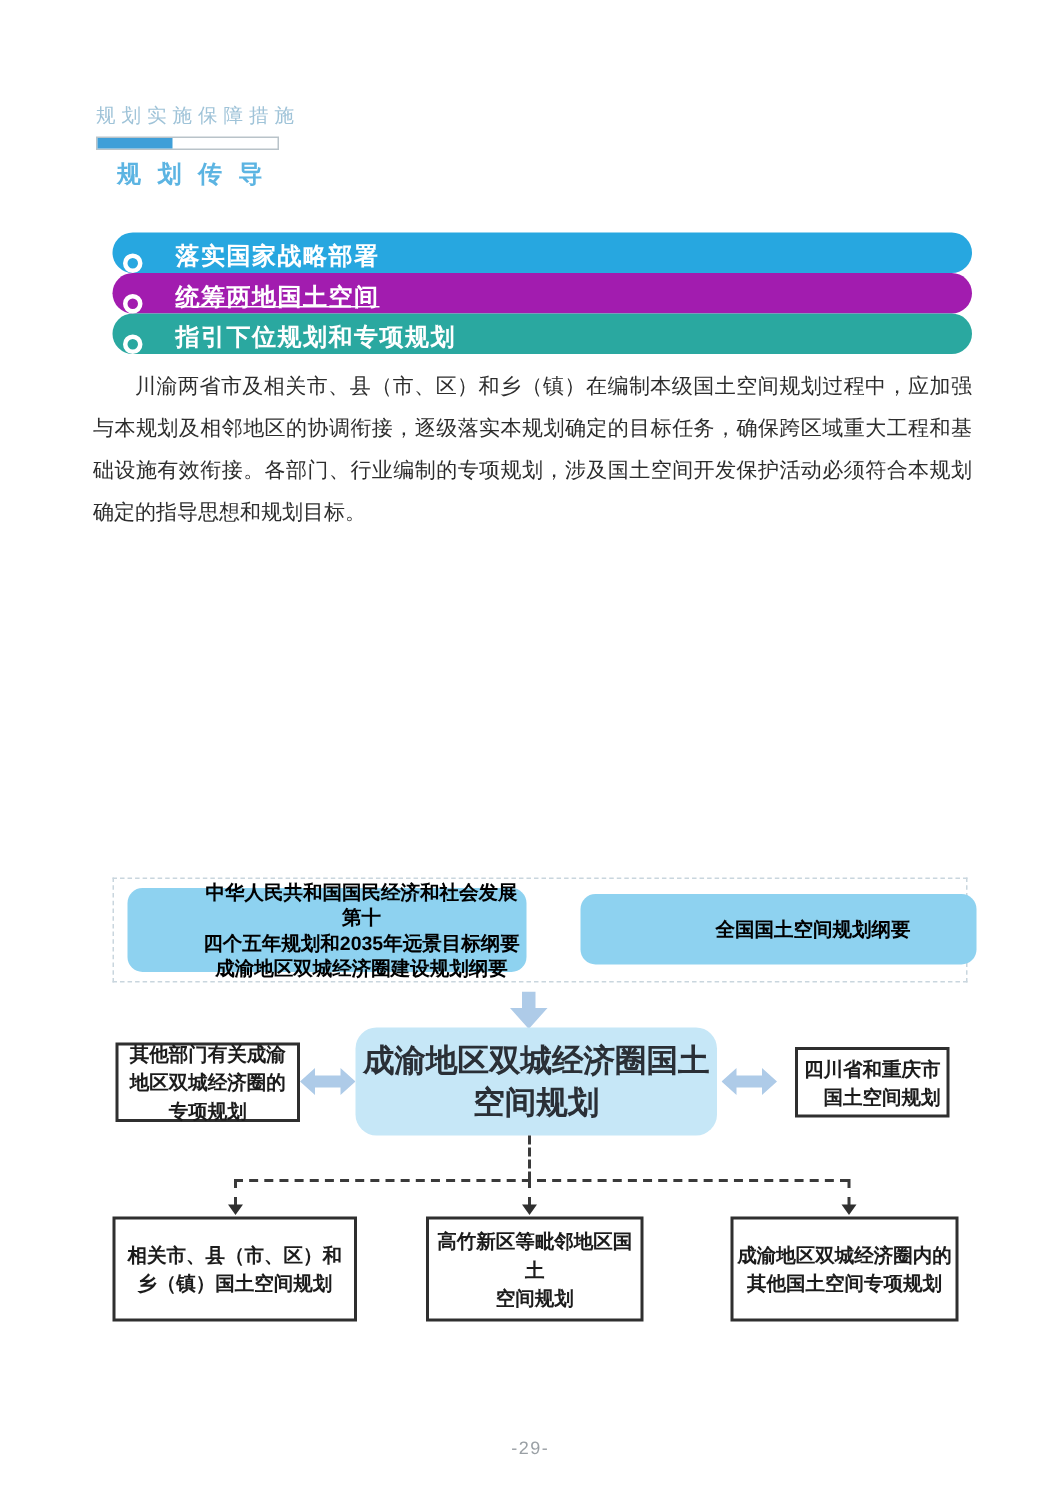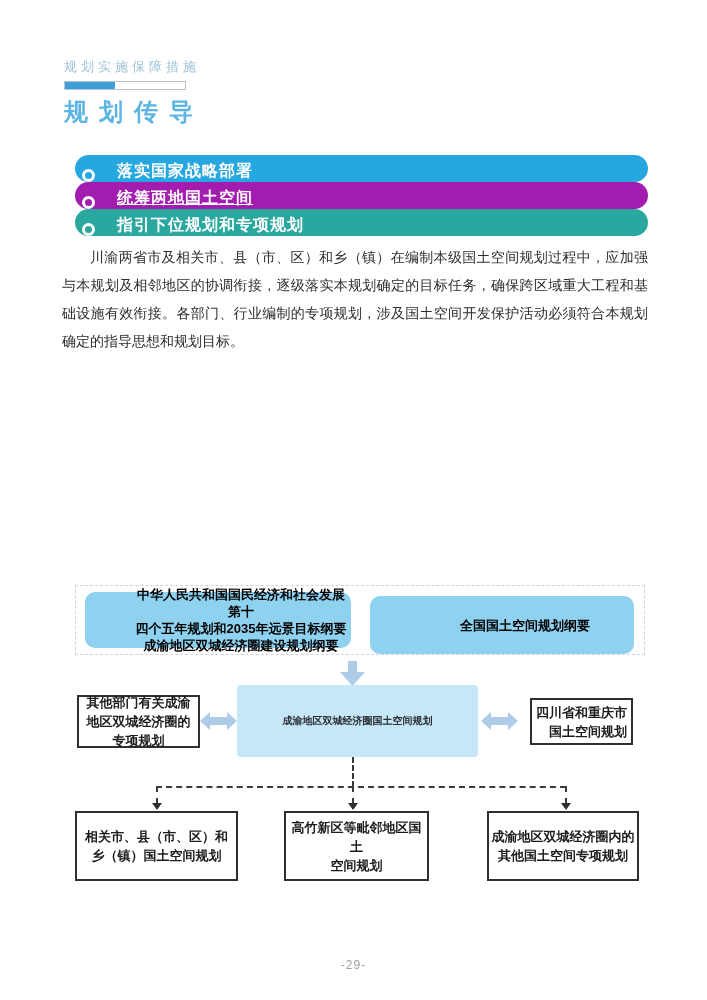--- a/index.html
+++ b/index.html
@@ -7,36 +7,36 @@
   body { font-family: "Liberation Sans", "DejaVu Sans", sans-serif; }
   .page {
     position: relative;
     width: 707px;
     height: 1000px;
     background: #ffffff;
     overflow: hidden;
   }
 
   
-  .page-header { position: absolute; left: 64px; top: 58px; }
+  .page-header { position: absolute; left: 64px; top: 68px; text-align: center; }
   .kicker {
     font-size: 13px;
     letter-spacing: 4px;
     color: #9fc3d8;
     margin-bottom: 5px;
   }
   .progress-track {
     width: 122px; height: 9px;
     border: 1px solid #b9c3c9;
     background: #ffffff;
     margin-bottom: 6px;
   }
   .progress-fill { width: 42%; height: 100%; background: #3f9fd8; }
   .page-title {
-    font-size: 24px;
+    font-size: 16px;
     font-weight: bold;
     letter-spacing: 11px;
     color: #5cb4e2;
   }
 
   
   .content { position: absolute; left: 62px; top: 155px; width: 586px; }
   .section-bar {
     height: 27px;
     border-radius: 14px;
@@ -82,45 +82,45 @@
     color: #000000;
     font-weight: bold;
     font-size: 13px;
     line-height: 17px;
     display: flex; align-items: center; justify-content: center;
     text-align: center;
     white-space: pre-line;
     padding-left: 46px;
   }
   .box-top-left  { left: 25px;  top: 7px;  width: 266px; height: 56px; }
-  .box-top-right { left: 310px; top: 11px; width: 264px; height: 58px; }
+  .box-top-right { left: 327px; top: 11px; width: 264px; height: 47px; }
 
   .arrow-down { left: 279px; top: 76px; width: 27px; height: 25px; }
 
   .blackbox {
     background: #ffffff;
     border: 2px solid #2f2f2f;
     color: #1c1c1c;
     font-weight: bold;
     font-size: 13px;
     line-height: 19px;
     display: flex; align-items: center; justify-content: center;
     text-align: center;
     white-space: pre-line;
   }
   .box-mid-left  { left: 17px;  top: 110px; width: 123px; height: 53px; }
   .box-mid-right { left: 470px; top: 113px; width: 103px; height: 47px; text-align: right; }
 
   .box-center {
     left: 177px; top: 100px; width: 241px; height: 72px;
     background: #c6e7f7;
-    border-radius: 4px;
+    border-radius: 14px;
     color: #2a2f36;
     font-weight: bold;
-    font-size: 10px;
+    font-size: 21px;
     display: flex; align-items: center; justify-content: center;
     text-align: center;
   }
   .arrow-h { width: 37px; height: 20px; }
   .arrow-h-left  { left: 140px; top: 126px; }
   .arrow-h-right { left: 421px; top: 126px; }
 
   .dash-v-center { left: 292px; top: 172px; width: 0; height: 30px; border-left: 2px dashed #3a3a3a; }
   .dash-h        { left: 96px;  top: 201px; width: 410px; height: 0;  border-top: 2px dashed #3a3a3a; }
   .dash-stub     { width: 0; height: 18px; border-left: 2px dashed #3a3a3a; top: 201px; }

